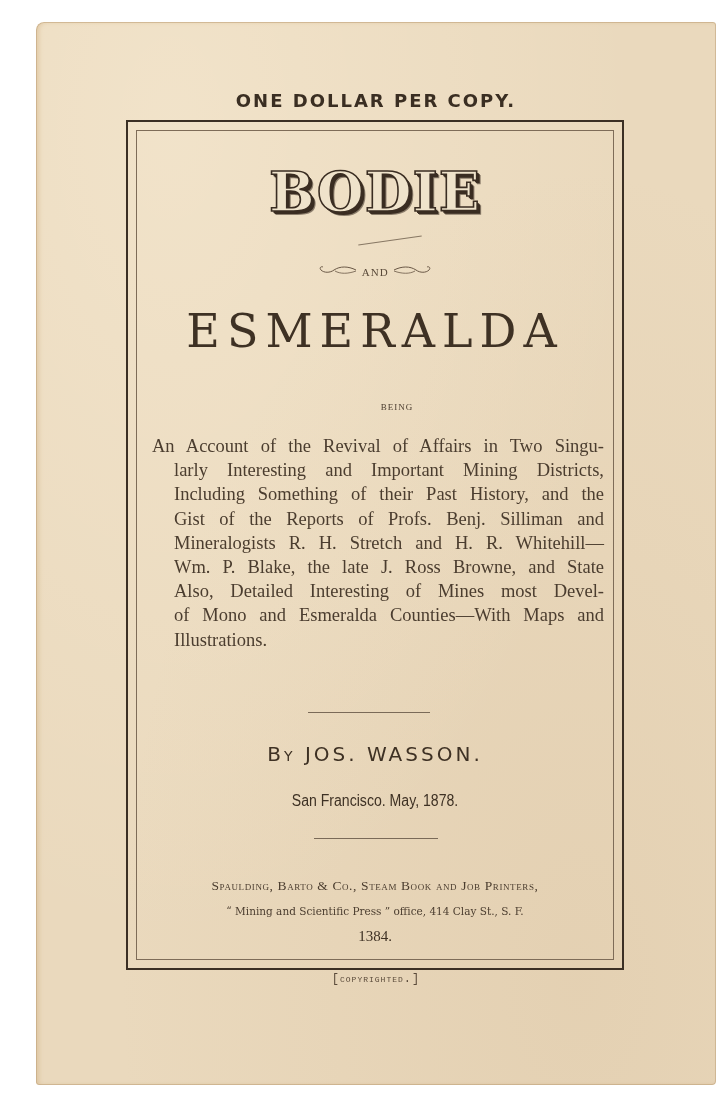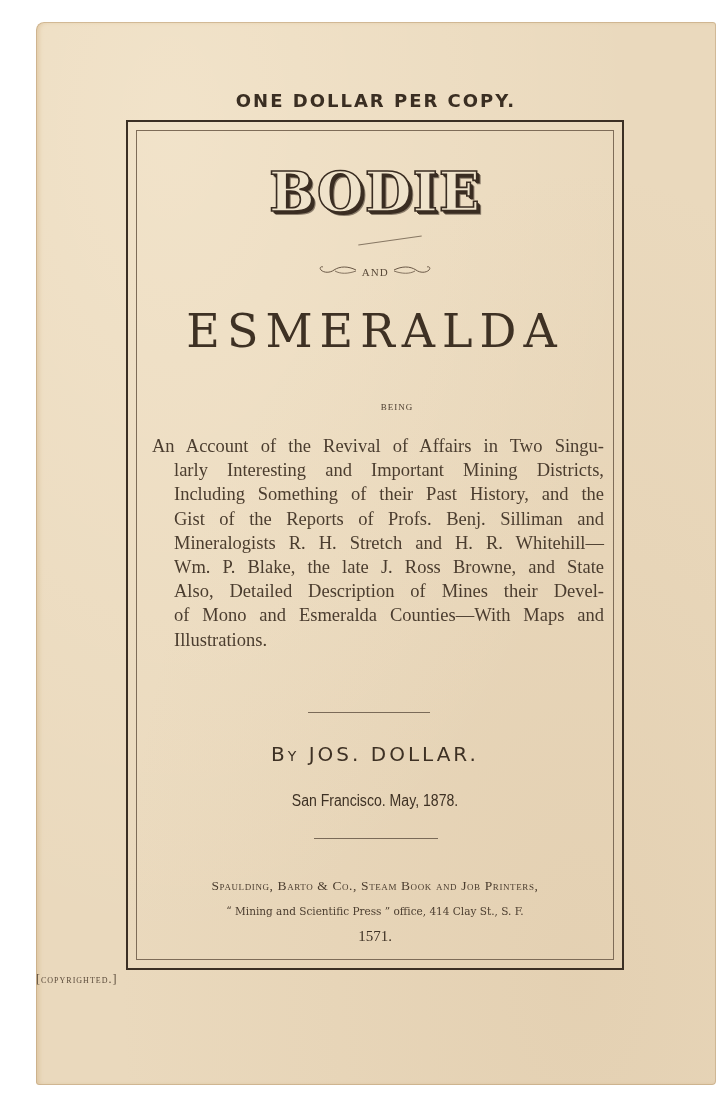--- a/index.html
+++ b/index.html
@@ -84,22 +84,22 @@
     }
     .press {
       position: absolute; left: 0; right: 0; top: 783px; text-align: center;
       font-family: "DejaVu Serif", serif; font-size: 10.5px; color: #4b3d2f; white-space: nowrap;
     }
     .year {
       position: absolute; left: 0; right: 0; top: 806px; text-align: center;
       font-family: "Liberation Serif", serif; font-size: 15px; color: #3e3124;
     }
     .copyright {
-      position: absolute; left: 0; right: 0; top: 950px; text-align: left;
-      font-family: Liberation Serif, serif; font-size: 12px; letter-spacing: 1px;
+      position: absolute; left: 0; right: 0; top: 950px; text-align: center;
+      font-family: Liberation Mono, monospace; font-size: 12px; letter-spacing: 1px;
       font-variant: small-caps; color: #5a4a3a;
     }
   </style>
 </head>
 <body>
 
 <div class="paper">
 
   <div class="price">ONE DOLLAR PER COPY.</div>
 
@@ -131,33 +131,33 @@
 
       <div class="being">BEING</div>
 
       <div class="desc">
         <span class="line">An Account of the Revival of Affairs in Two Singu-</span>
         <span class="line indent">larly Interesting and Important Mining Districts,</span>
         <span class="line indent">Including Something of their Past History, and the</span>
         <span class="line indent">Gist of the Reports of Profs. Benj. Silliman and</span>
         <span class="line indent">Mineralogists R. H. Stretch and H. R. Whitehill—</span>
         <span class="line indent">Wm. P. Blake, the late J. Ross Browne, and State</span>
-        <span class="line indent">Also, Detailed Description of Mines their Devel-</span>
+        <span class="line indent">Also, Detailed Interesting of Mines most Devel-</span>
         <span class="line indent">of Mono and Esmeralda Counties—With Maps and</span>
         <span class="line indent last">Illustrations.</span>
       </div>
 
       <div class="rule" style="left:180px; width:122px; top:590px;"></div>
 
-      <div class="author">By JOS. DOLLAR.</div>
+      <div class="author">By JOS. WASSON.</div>
 
       <div class="place">San Francisco. May, 1878.</div>
 
       <div class="rule" style="left:186px; width:124px; top:716px;"></div>
 
       <div class="printer">Spaulding, Barto &amp; Co., Steam Book and Job Printers,</div>
       <div class="press">“ Mining and Scientific Press ” office, 414 Clay St., S. F.</div>
-      <div class="year">1571.</div>
+      <div class="year">1384.</div>
     </div>
   </div>
 
   <div class="copyright">[copyrighted.]</div>
 </div>
 
 </body></html>

